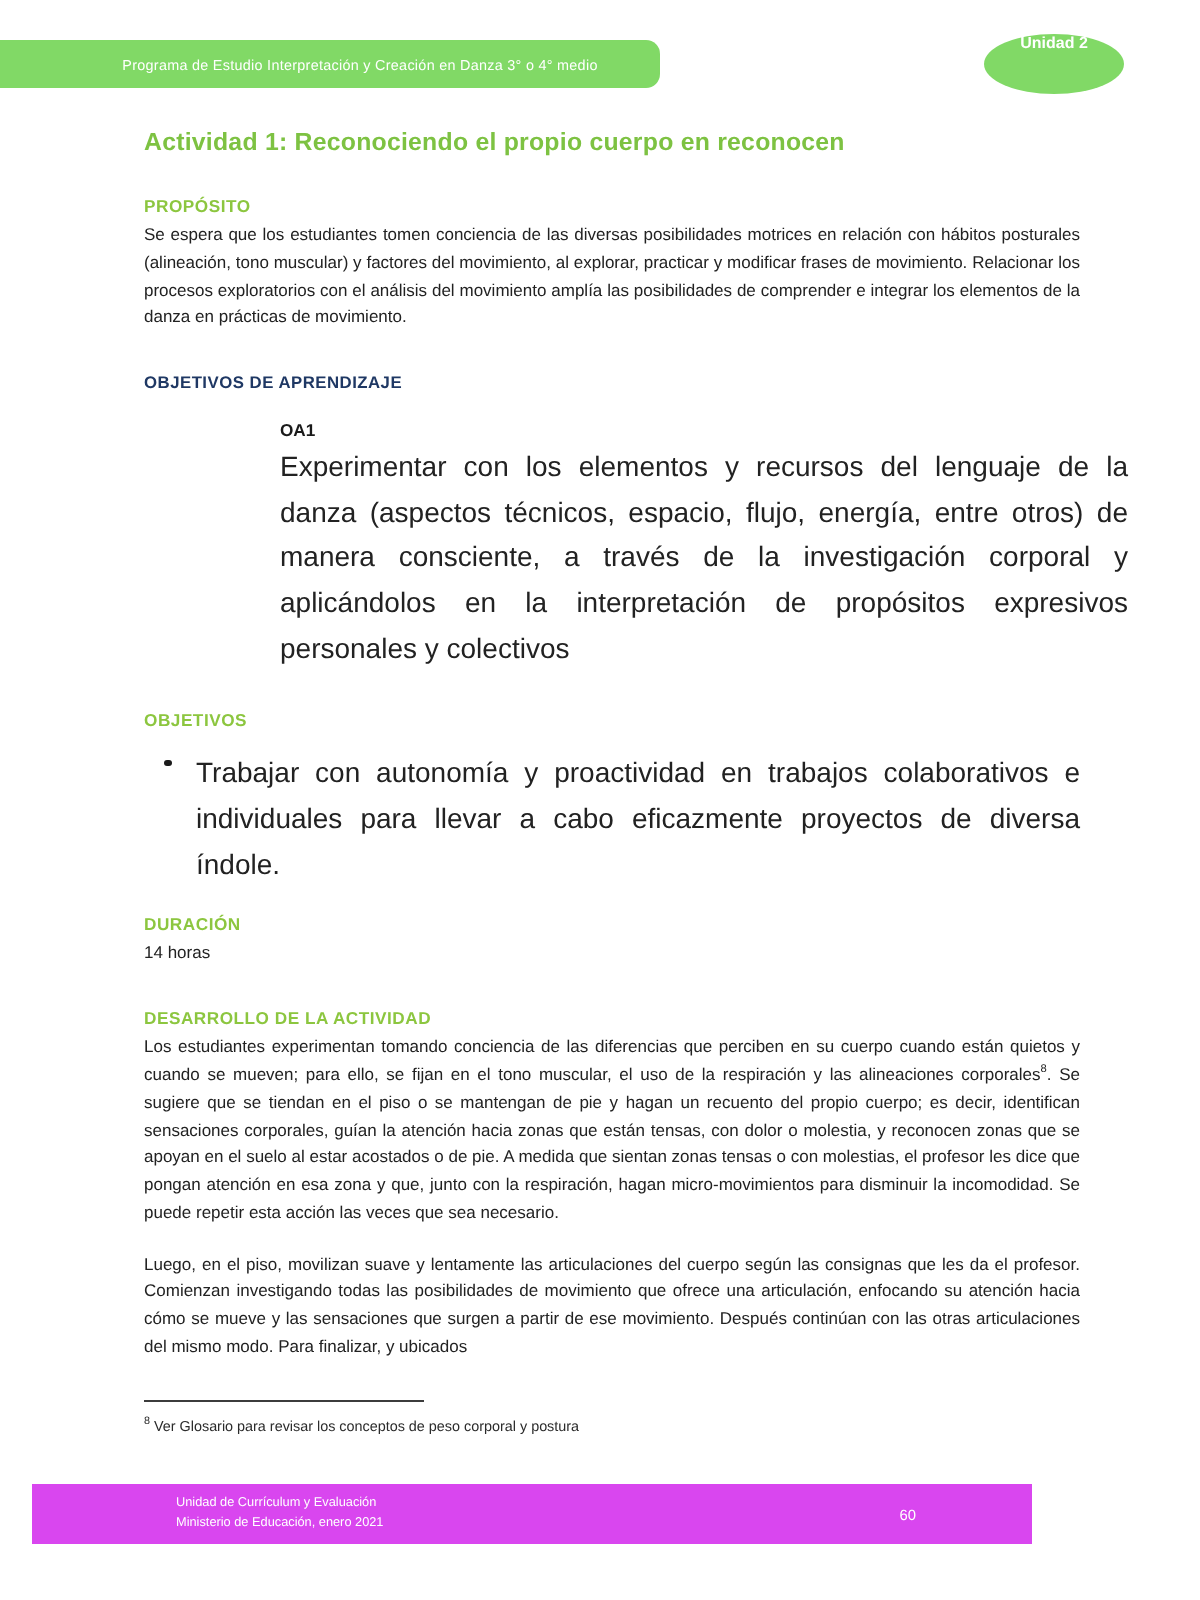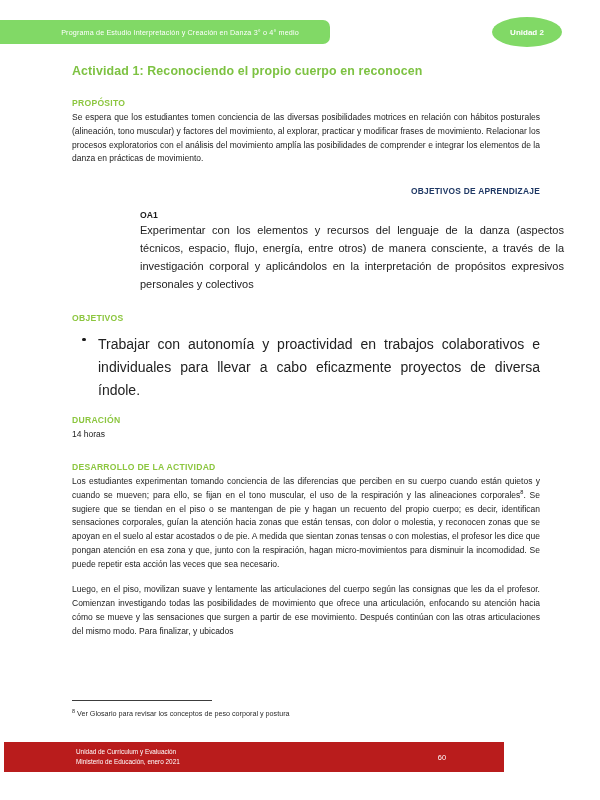--- a/index.html
+++ b/index.html
@@ -41,21 +41,20 @@
     white-space: nowrap;
     padding-left: 30px;
   }
   .unit-badge {
     position: absolute;
     left: 492px; top: -3px;
     width: 70px; height: 30px;
     background: #81d966;
     border-radius: 50%;
     display: flex;
-    align-items: center;
     justify-content: center;
   }
   .unit-badge-label {
     color: #ffffff;
     font-size: 8px;
     font-weight: bold;
     white-space: nowrap;
   }
 
   
@@ -76,21 +75,20 @@
   .section-heading {
     color: #8cc63f;
     font-size: 8.6px;
     font-weight: bold;
     letter-spacing: 0.03em;
     margin: 0 0 3px 0;
   }
   .section-heading.dark {
     color: #1f3864;
     font-size: 8.4px;
-    text-align: right;
   }
 
   .body-text {
     color: #222222;
     font-size: 8.5px;
     line-height: 1.62;
     text-align: justify;
     margin: 0;
   }
 
@@ -102,21 +100,21 @@
     margin-top: 14px;
   }
   .oa-code {
     color: #1a1a1a;
     font-size: 8.6px;
     font-weight: bold;
     margin: 0 0 2px 0;
   }
   .oa-text {
     color: #222222;
-    font-size: 11px;
+    font-size: 14px;
     line-height: 1.62;
     text-align: justify;
     margin: 0;
     width: 424px;
   }
 
   
   .bullet-list {
     margin: 10px 0 0 0;
     padding: 0;
@@ -164,24 +162,24 @@
   }
   sup.inline-marker {
     font-size: 5.6px;
     vertical-align: super;
     line-height: 0;
   }
 
   
   .footer {
     position: absolute;
-    left: 4px; bottom: 28px;
+    left: 16px; bottom: 28px;
     width: 100%;
     height: 30px;
-    background: #b91c1c;
+    background: #d946ef;
     display: flex;
     align-items: center;
   }
   .footer-left {
     position: absolute;
     left: 72px;
     color: #ffffff;
     font-size: 6.4px;
     line-height: 1.55;
   }

